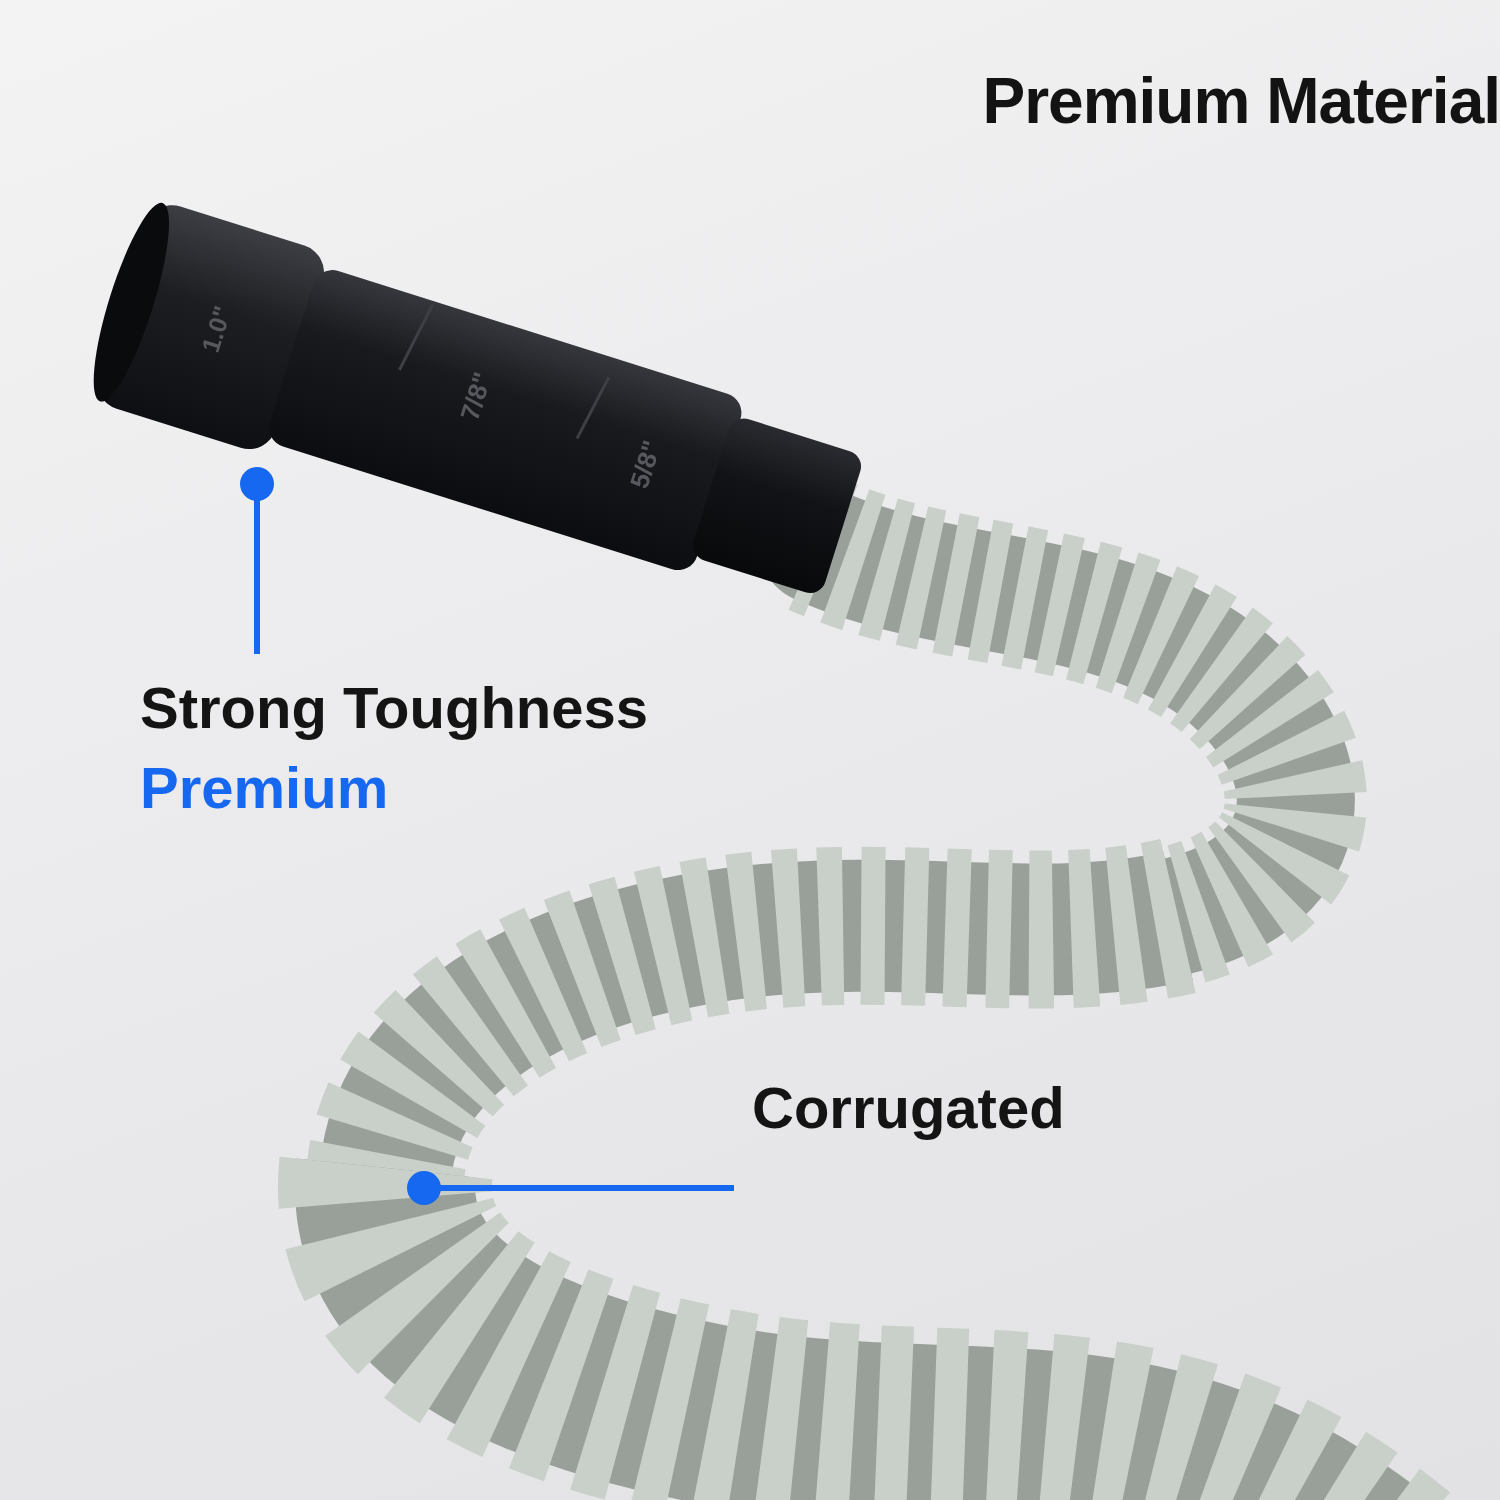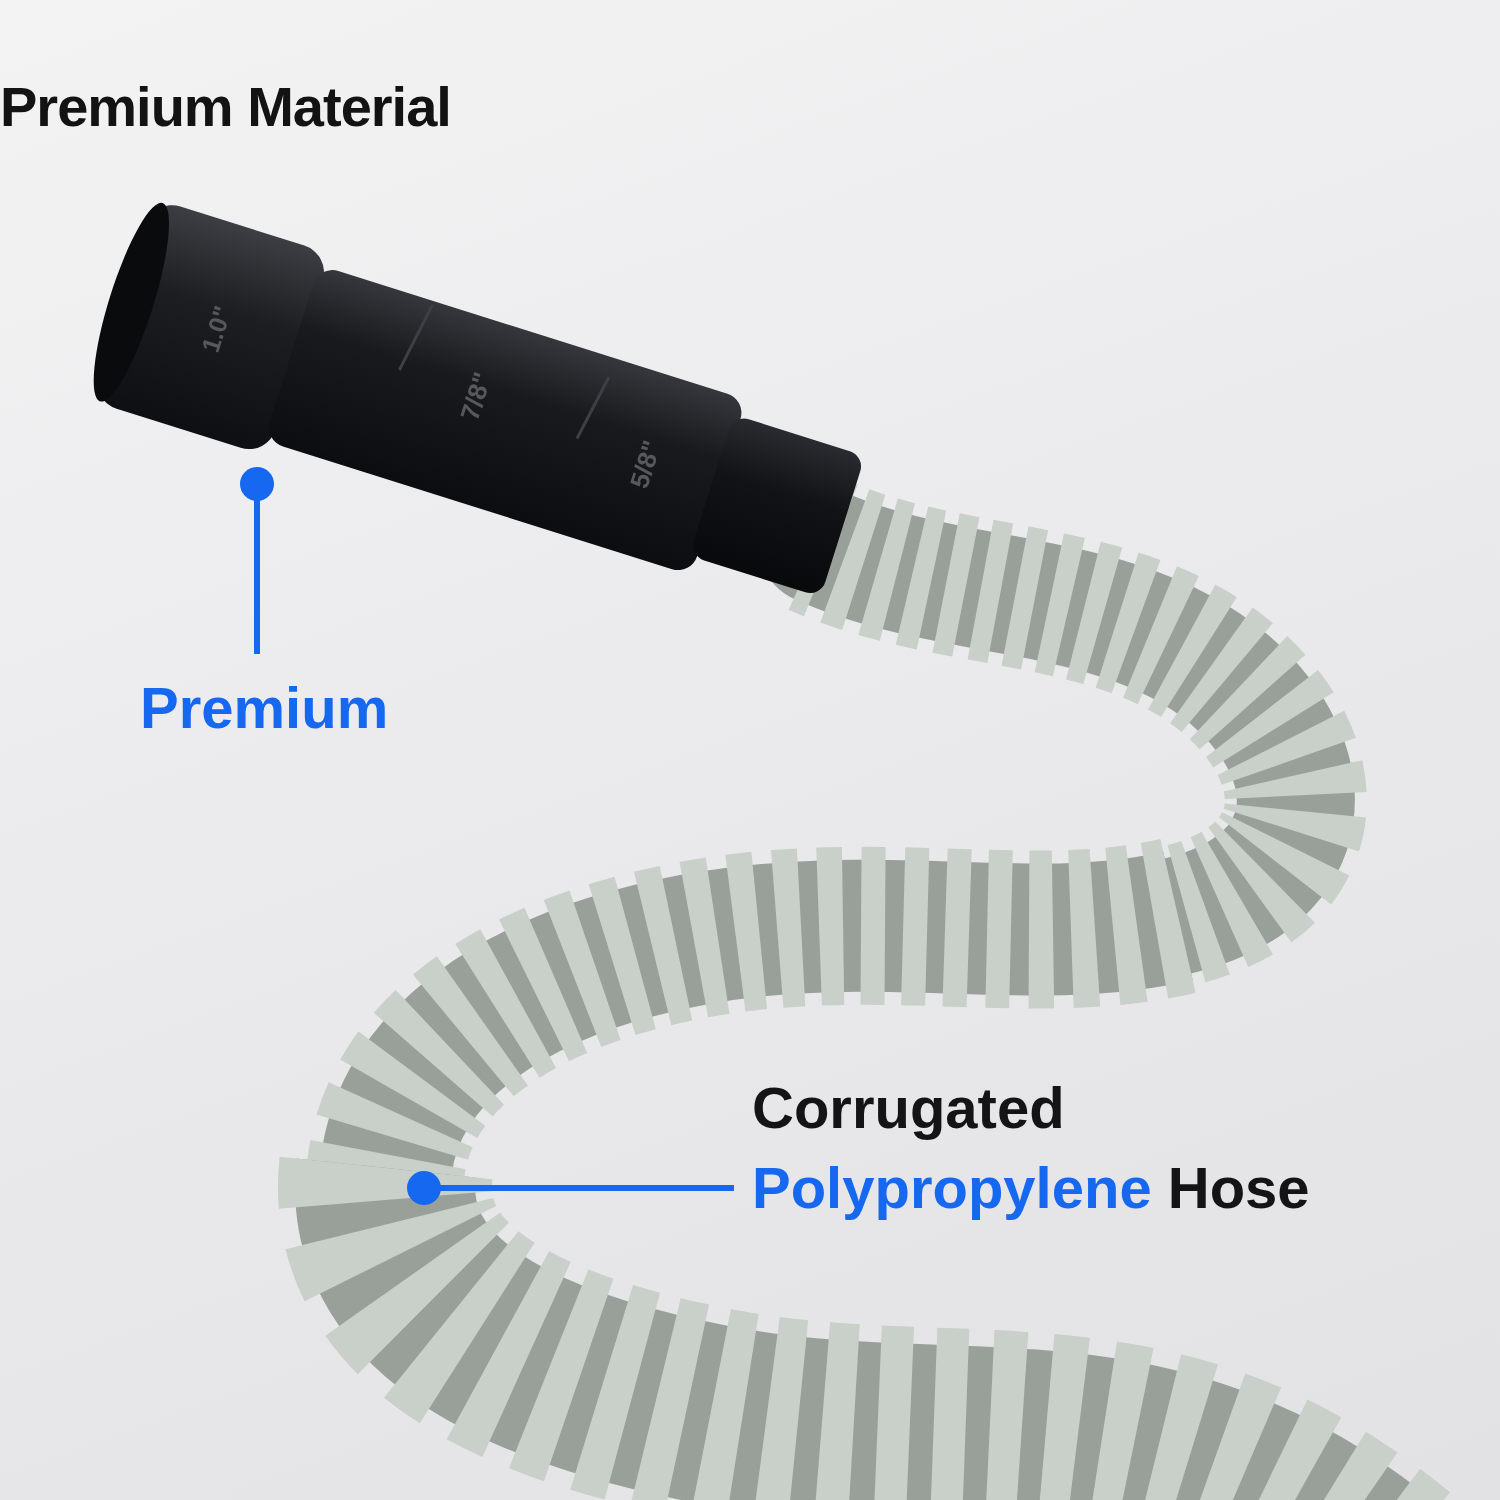--- a/index.html
+++ b/index.html
@@ -7,23 +7,23 @@
     width:1500px;height:1500px;overflow:hidden;
     font-family:"Liberation Sans",sans-serif;
     --accent:#1668f0;
   }
   .stage{
     position:relative;width:1500px;height:1500px;
     background:linear-gradient(160deg,#f3f3f4 0%,#e9e9eb 55%,#e2e2e4 100%);
   }
   svg.art{position:absolute;left:0;top:0;}
   .title{
-    position:absolute;top:74px;left:0;width:100%;
-    margin:0;text-align:left;
-    font-size:56px;font-weight:800;letter-spacing:-1px;color:#131313;
+    position:absolute;top:64px;left:0;width:100%;
+    margin:0;text-align:right;
+    font-size:64px;font-weight:800;letter-spacing:-1px;color:#131313;
   }
   .callout{position:absolute;font-weight:800;line-height:1.38;white-space:nowrap;}
   .callout .dark{color:#141414;}
   .callout .accent{color:var(--accent);}
   .callout-rubber{left:140px;top:668px;font-size:58px;}
   .callout-hose{left:752px;top:1068px;font-size:58px;}
 </style>
 </head>
 <body style="--accent: #1668f0;">
 
@@ -76,23 +76,21 @@
       <line x1="257" y1="490" x2="257" y2="654" style="stroke:var(--accent)" stroke-width="6"></line>
       <circle cx="257" cy="484" r="17" style="fill:var(--accent)"></circle>
       <line x1="426" y1="1188" x2="734" y2="1188" style="stroke:var(--accent)" stroke-width="6"></line>
       <circle cx="424" cy="1188" r="17" style="fill:var(--accent)"></circle>
     </g>
   </svg>
 
   <h1 class="title">Premium Material</h1>
 
   <div class="callout callout-rubber">
+    <div class="dark">Strong Toughness</div>
     <div class="accent">Premium</div>
   </div>
 
   <div class="callout callout-hose">
     <div class="dark">Corrugated</div>
-    <div>
-      <span class="accent">Polypropylene</span><span class="dark"> Hose</span>
-    </div>
   </div>
 
 </div>
 
 </body></html>

